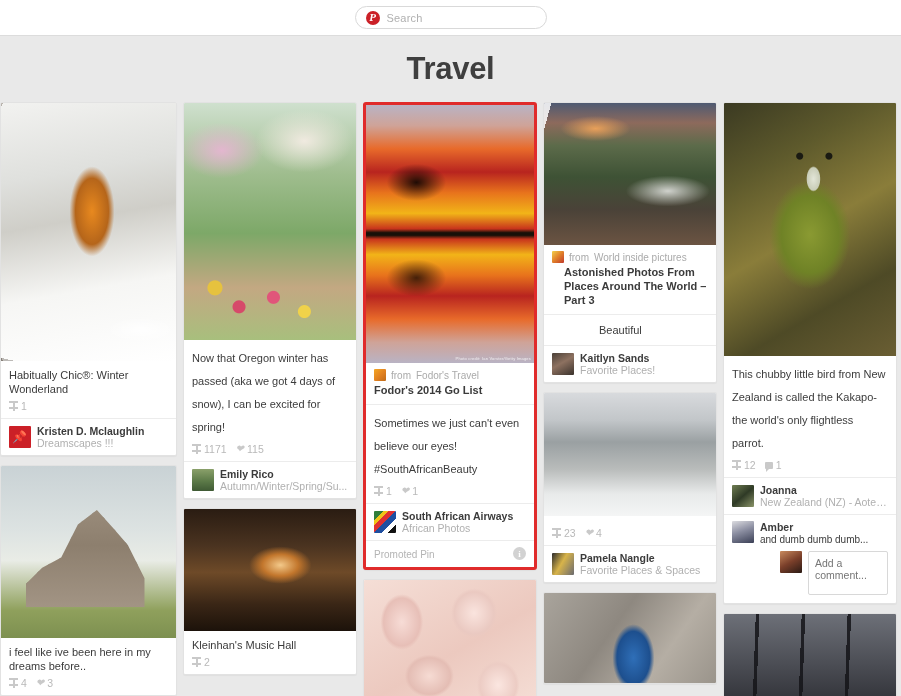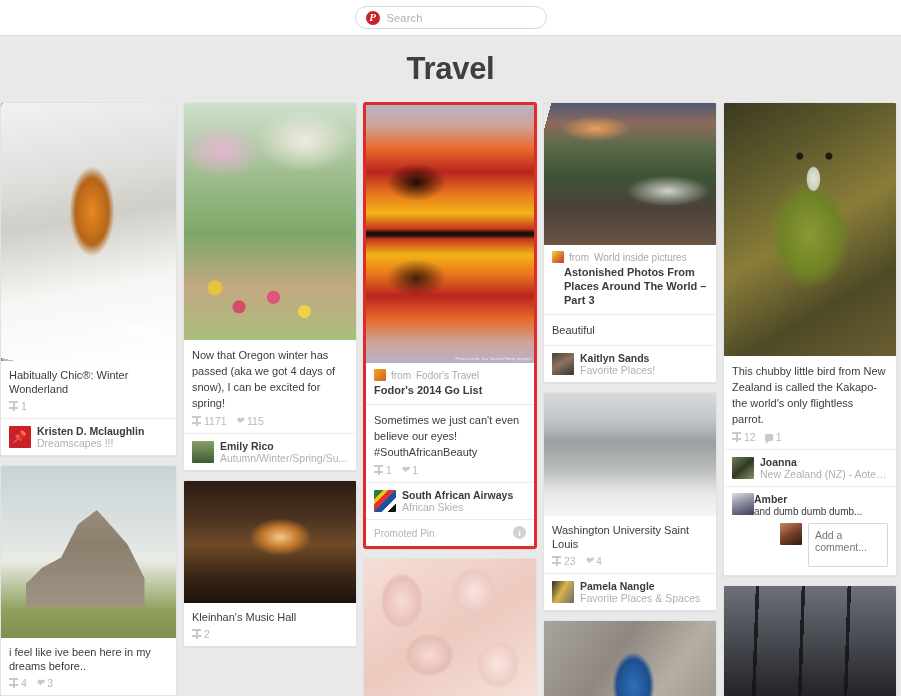--- a/index.html
+++ b/index.html
@@ -81,21 +81,21 @@
     border-radius: 3px;
   }
 
   .photo { width: 100%; display: block; position: relative; overflow: hidden; }
 
   .body { padding: 7px 8px 6px 8px; }
   .title {
     font-size: 11px; color: #3b3b3b; line-height: 14px;
   }
   .title.bold { font-weight: bold; }
-  .desc { font-size: 11px; color: #3b3b3b; line-height: 16px; }
+  .desc { font-size: 11px; color: #3b3b3b; line-height: 23px; }
   .stats {
     margin-top: 4px;
     font-size: 10.5px; color: #b9b9b9;
     display: flex; align-items: center; gap: 9px;
   }
   .stat { display: flex; align-items: center; gap: 3px; }
 
   .ic { display: inline-block; flex: none; }
   .ic-pin { width: 9px; height: 10px; position: relative; }
   .ic-pin:before {
@@ -120,21 +120,21 @@
   .divider { border-top: 1px solid #ececec; }
 
   
   .src-row {
     display: flex; align-items: center; gap: 5px;
     padding: 6px 8px 2px 8px;
   }
   .src-badge { width: 12px; height: 12px; flex: none; border-radius: 1px; }
   .src-text { font-size: 10px; color: #aaa; }
 
-  .note { padding: 8px; font-size: 11px; color: #3b3b3b; line-height: 14px; }
+  .note { padding: 8px; font-size: 11px; color: #3b3b3b; line-height: 14px; margin-left: 47px; }
 
   
   .user-row {
     display: flex; align-items: center; gap: 6px;
     padding: 6px 8px; border-top: 1px solid #ececec;
   }
   .avatar { width: 22px; height: 22px; flex: none; border-radius: 1px; overflow: hidden; }
   .user-meta { min-width: 0; overflow: hidden; }
   .user-name {
     font-size: 10.5px; font-weight: bold; color: #3b3b3b;
@@ -154,21 +154,21 @@
   .info-dot {
     width: 13px; height: 13px; border-radius: 50%;
     background: #d2d2d2; color: #fff;
     font-size: 9px; font-weight: bold;
     display: flex; align-items: center; justify-content: center;
     font-family: "Liberation Serif", serif;
   }
 
   
   .comment-row {
-    display: flex; align-items: flex-start; 
+    display: flex; align-items: flex-start; gap: 6px;
     padding: 6px 8px 2px 8px; border-top: 1px solid #ececec;
   }
   .comment-body { min-width: 0; }
   .comment-name { font-size: 10.5px; font-weight: bold; color: #3b3b3b; line-height: 12px; }
   .comment-text {
     font-size: 10px; color: #3b3b3b; line-height: 13px;
     white-space: nowrap; overflow: hidden; text-overflow: ellipsis;
   }
   .addcomment-row {
     display: flex; align-items: flex-start; gap: 6px;
@@ -424,21 +424,21 @@
           <span class="stat">
             <i class="ic ic-heart">❤</i>
             <span>1</span>
           </span>
         </div>
       </div>
       <div class="user-row">
         <div class="avatar av-saa"></div>
         <div class="user-meta">
           <div class="user-name">South African Airways</div>
-          <div class="user-board">African Skies</div>
+          <div class="user-board">African Photos</div>
         </div>
       </div>
       <div class="promo-foot">
         <span class="promo-label">Promoted Pin</span>
         <span class="info-dot">i</span>
       </div>
     </div>
 
     <div class="card">
       <div class="photo img-shells" style="height:150px"></div>
@@ -464,21 +464,20 @@
         <div class="user-meta">
           <div class="user-name">Kaitlyn Sands</div>
           <div class="user-board">Favorite Places!</div>
         </div>
       </div>
     </div>
 
     <div class="card">
       <div class="photo img-snowpath" style="height:123px"></div>
       <div class="body">
-        <div class="title">Washington University Saint Louis</div>
         <div class="stats">
           <span class="stat">
             <i class="ic ic-pin"></i>
             <span>23</span>
           </span>
           <span class="stat">
             <i class="ic ic-heart">❤</i>
             <span>4</span>
           </span>
         </div>

